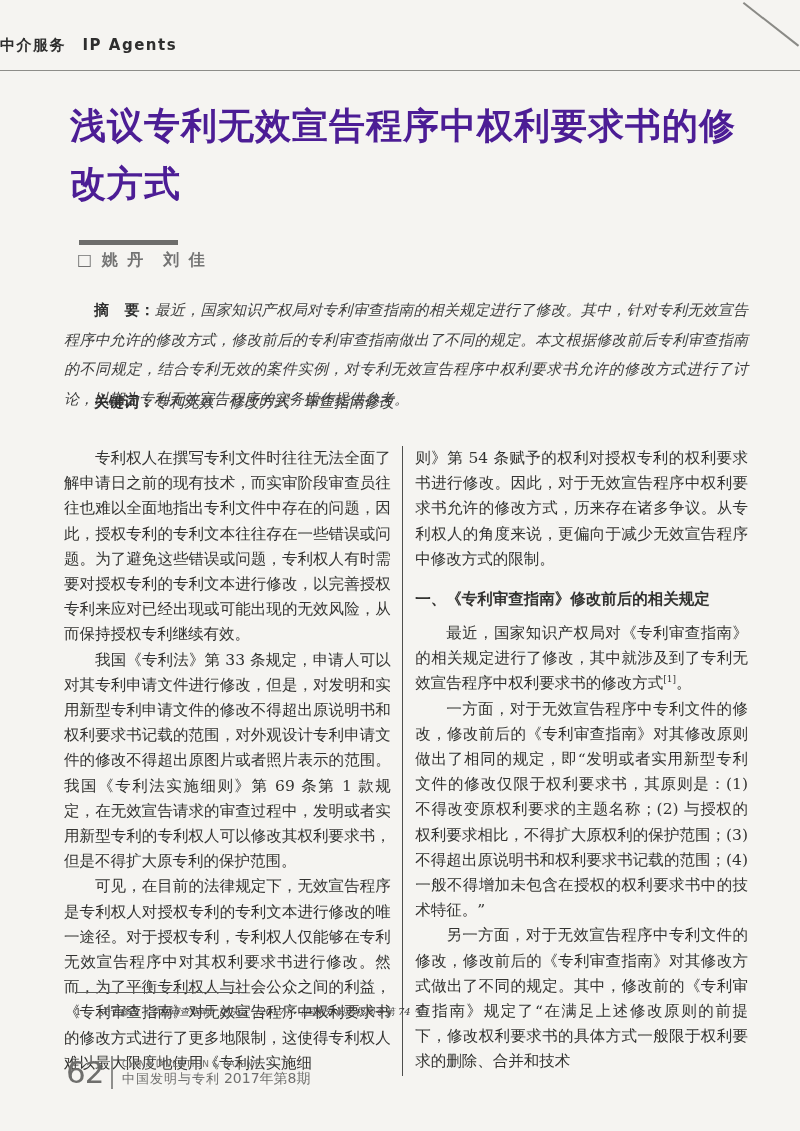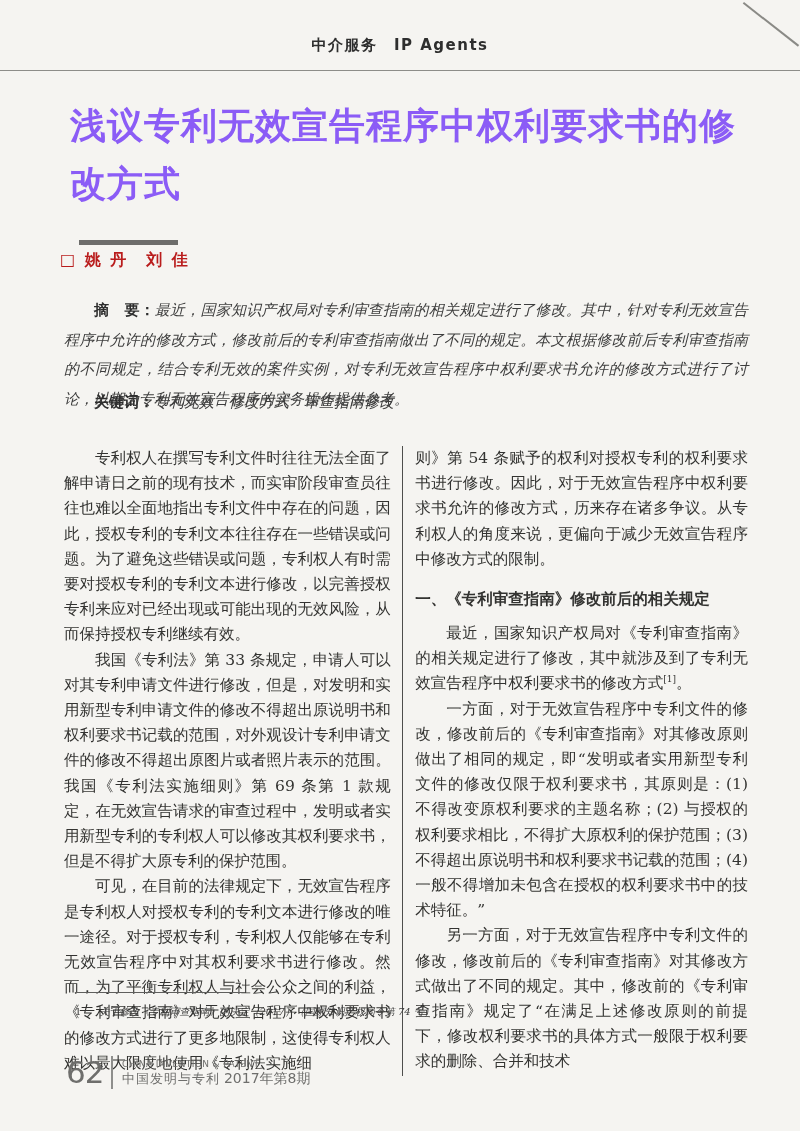--- a/index.html
+++ b/index.html
@@ -12,44 +12,44 @@
     overflow:hidden;
   }
   .page{position:absolute;inset:0;}
   
   .artifact{
     position:absolute;top:2px;right:-14px;width:70px;height:2px;
     background:#8a8a86;transform:rotate(38deg);transform-origin:left top;
   }
   
   .header{
-    position:absolute;top:36px;left:0;right:0;text-align:center;
+    position:absolute;top:36px;left:0;right:0;text-align:left;
     font-family:"DejaVu Sans", sans-serif;font-weight:bold;
     font-size:15px;color:#2e2e2e;letter-spacing:1.5px;
   }
   .header-rule{
     position:absolute;top:70px;left:0;right:0;height:0;
     border:none;border-top:1.6px solid #8d8d89;margin:0;
   }
   
   .title{
     position:absolute;top:96px;left:70px;width:680px;
-    font-size:36px;line-height:58px;font-weight:bold;color:#8b5cf6;
+    font-size:36px;line-height:58px;font-weight:bold;color:#4c1d95;
     letter-spacing:1px;margin:0;
     font-family:"DejaVu Serif", serif;
   }
   
   .author-bar{
     position:absolute;top:240px;left:79px;width:99px;height:5px;
     background:#6d6d6b;
   }
   .authors{
-    position:absolute;top:250px;left:60px;
+    position:absolute;top:250px;left:77px;
     font-family:"DejaVu Sans", sans-serif;font-weight:bold;
-    font-size:16px;color:#b91c1c;letter-spacing:2px;
+    font-size:16px;color:#737373;letter-spacing:2px;
   }
   
   .abstract{
     position:absolute;top:296px;left:64px;width:684px;
     font-size:15px;line-height:29.5px;text-align:justify;
     text-indent:2em;margin:0;color:#3d3d3d;
   }
   .abstract .label, .keywords .label{
     font-family:"DejaVu Sans", sans-serif;font-weight:bold;font-style:normal;color:#2e2e2e;
   }

